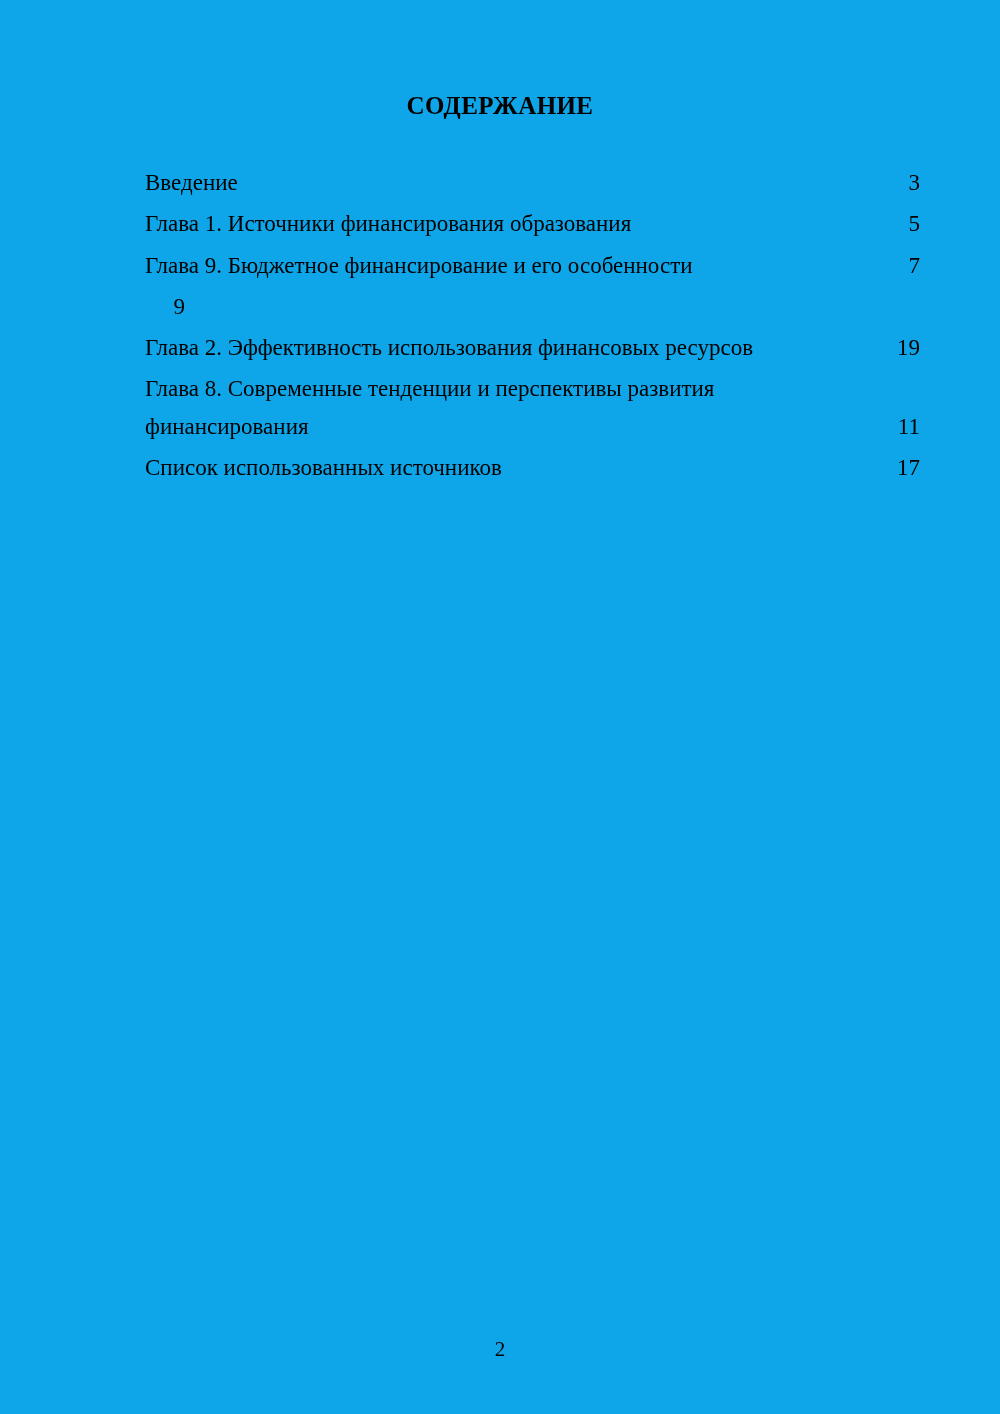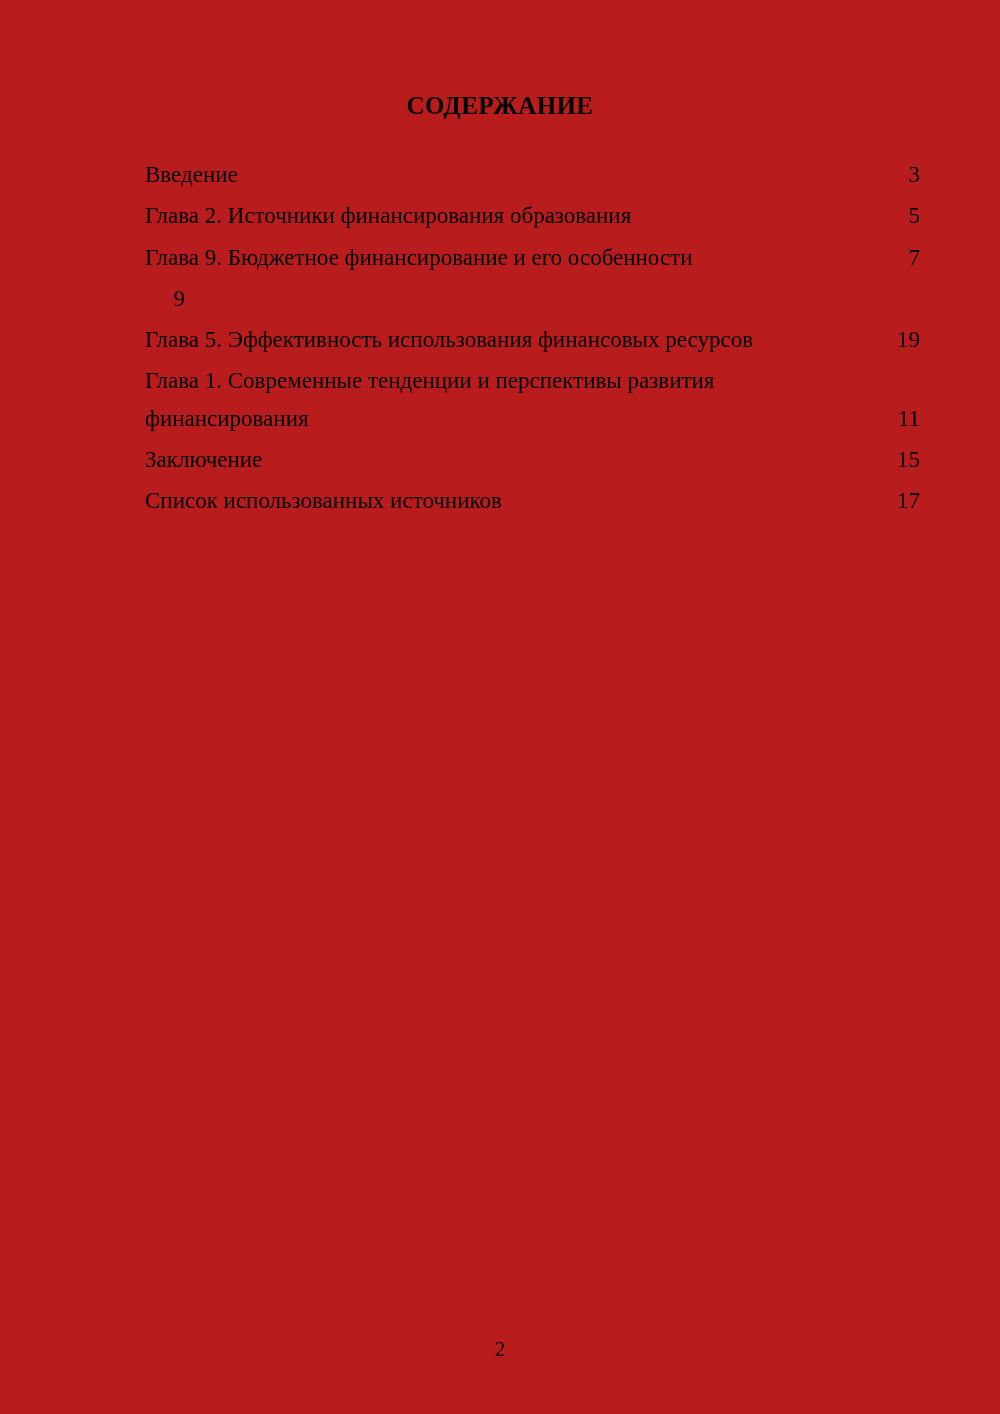--- a/index.html
+++ b/index.html
@@ -4,40 +4,40 @@
 <style>
   html, body {
     margin: 0;
     padding: 0;
     background: #ffffff;
   }
   .page {
     position: relative;
     width: 1000px;
     height: 1414px;
-    background: #b91c1c;
+    background: #0ea5e9;
     font-family: "Liberation Serif", "DejaVu Serif", serif;
     color: #000000;
     box-sizing: border-box;
     overflow: hidden;
     padding-left: 8px;
   }
   .doc-title {
     position: absolute;
     top: 92px;
     left: 0;
     width: 100%;
     text-align: center;
     font-size: 25px;
     font-weight: bold;
     letter-spacing: 0.4px;
   }
   .toc {
     position: absolute;
-    top: 154px;
+    top: 162px;
     left: 145px;
     width: 775px;
   }
   .toc-entry {
     display: flex;
     align-items: flex-start;
     justify-content: space-between;
     font-size: 23px;
     line-height: 1.62;
     padding: 2px 0;
@@ -72,47 +72,43 @@
   <div class="doc-title">СОДЕРЖАНИЕ</div>
 
   <div class="toc">
 
     <div class="toc-entry">
       <span class="label">Введение</span>
       <span class="page-num">3</span>
     </div>
 
     <div class="toc-entry">
-      <span class="label">Глава 2. Источники финансирования образования</span>
+      <span class="label">Глава 1. Источники финансирования образования</span>
       <span class="page-num">5</span>
     </div>
 
     <div class="toc-entry">
       <span class="label">Глава 9. Бюджетное финансирование и его особенности</span>
       <span class="page-num">7</span>
     </div>
 
     <div class="toc-entry">
       <span class="page-num">9</span>
     </div>
 
     <div class="toc-entry">
-      <span class="label">Глава 5. Эффективность использования финансовых ресурсов</span>
+      <span class="label">Глава 2. Эффективность использования финансовых ресурсов</span>
       <span class="page-num">19</span>
     </div>
 
     <div class="toc-entry two-line">
-      <span class="label">Глава 1. Современные тенденции и перспективы развития финансирования</span>
+      <span class="label">Глава 8. Современные тенденции и перспективы развития финансирования</span>
       <span class="page-num">11</span>
     </div>
 
-    <div class="toc-entry">
-      <span class="label">Заключение</span>
-      <span class="page-num">15</span>
-    </div>
 
     <div class="toc-entry">
       <span class="label">Список использованных источников</span>
       <span class="page-num">17</span>
     </div>
 
   </div>
 
   <div class="page-footer">2</div>
 

